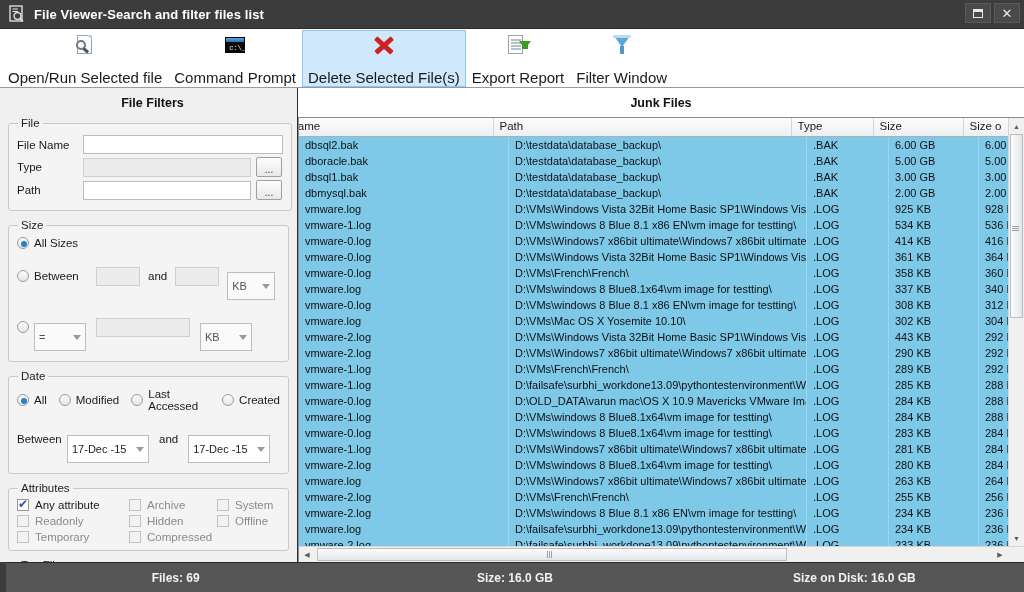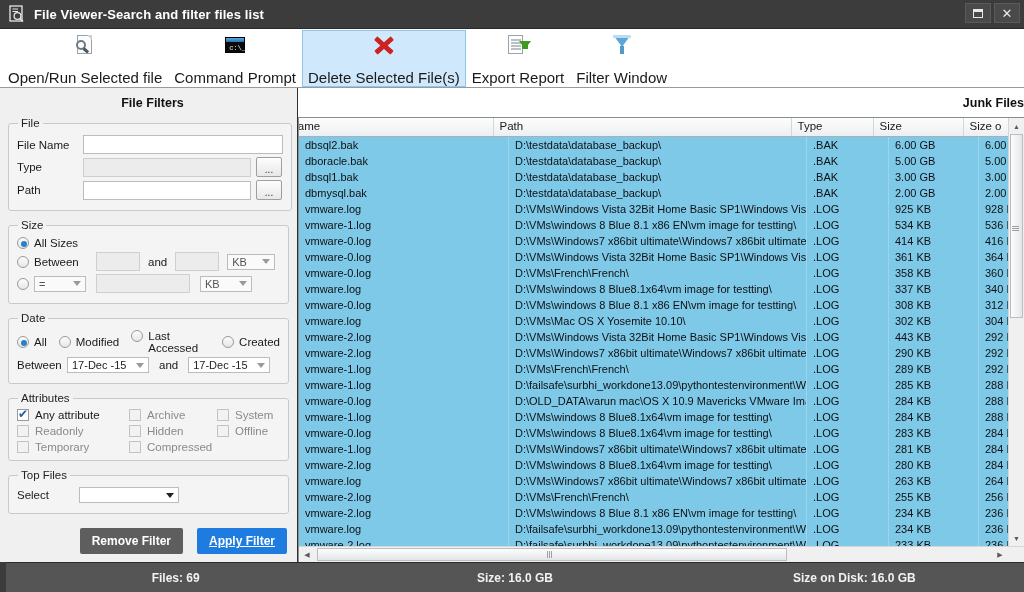--- a/index.html
+++ b/index.html
@@ -265,47 +265,48 @@
     flex: 0 0 12px;
     margin-right: 6px;
   }
   .chk.dis { background:#f2f2f2; border-color:#c2c2c2; }
   .chk.on:after {
     content:"\2714";
     position:absolute; left:0px; top:-3px;
     font-size: 12px; color: #1f5fa8; line-height:14px;
   }
   .sel {
-    height: 16px;
+    height: 28px;
     border: 1px solid #bcbcbc;
     background: #fafafa;
     font-size: 11px;
     color: #555;
     display: flex; align-items: center;
     padding: 0 4px;
     position: relative;
+    margin-top: 20px;
   }
   .sel.act { background:#ffffff; color:#222; }
   .sel .cap { flex:1 1 auto; white-space:nowrap; overflow:hidden; }
   .caret {
     width:0;height:0;
     border-left:4px solid transparent;
     border-right:4px solid transparent;
     border-top:5px solid #9a9a9a;
     margin-left:4px;
   }
   .caret.dark { border-top-color:#222; }
 
   .attr-grid {
     display: grid;
     grid-template-columns: 112px 88px auto;
     row-gap: 4px;
     margin-top: 2px;
   }
-  .attr-item { display:flex; }
+  .attr-item { display:flex; align-items:center; }
   .attr-item .lbl.gray { color:#8a8a8a; }
 
   .actions {
     display:flex; justify-content:flex-end;
     gap: 14px; padding: 6px 2px 0 2px;
   }
   .btn {
     height: 26px; min-width: 84px;
     border: none; border-radius: 2px;
     font-size: 12px; font-weight: bold;
@@ -318,21 +319,21 @@
 
   
   .right-pane {
     flex: 1 1 auto;
     display: flex;
     flex-direction: column;
     background: #ffffff;
     min-width: 0;
   }
   .rp-title {
-    text-align: right;
+    text-align: center;
     font-size: 12.5px;
     font-weight: bold;
     color: #111;
     padding: 8px 0 7px 0;
     background: #ffffff;
     flex: 0 0 auto;
   }
   .grid-wrap {
     flex: 1 1 auto;
     display:flex;

